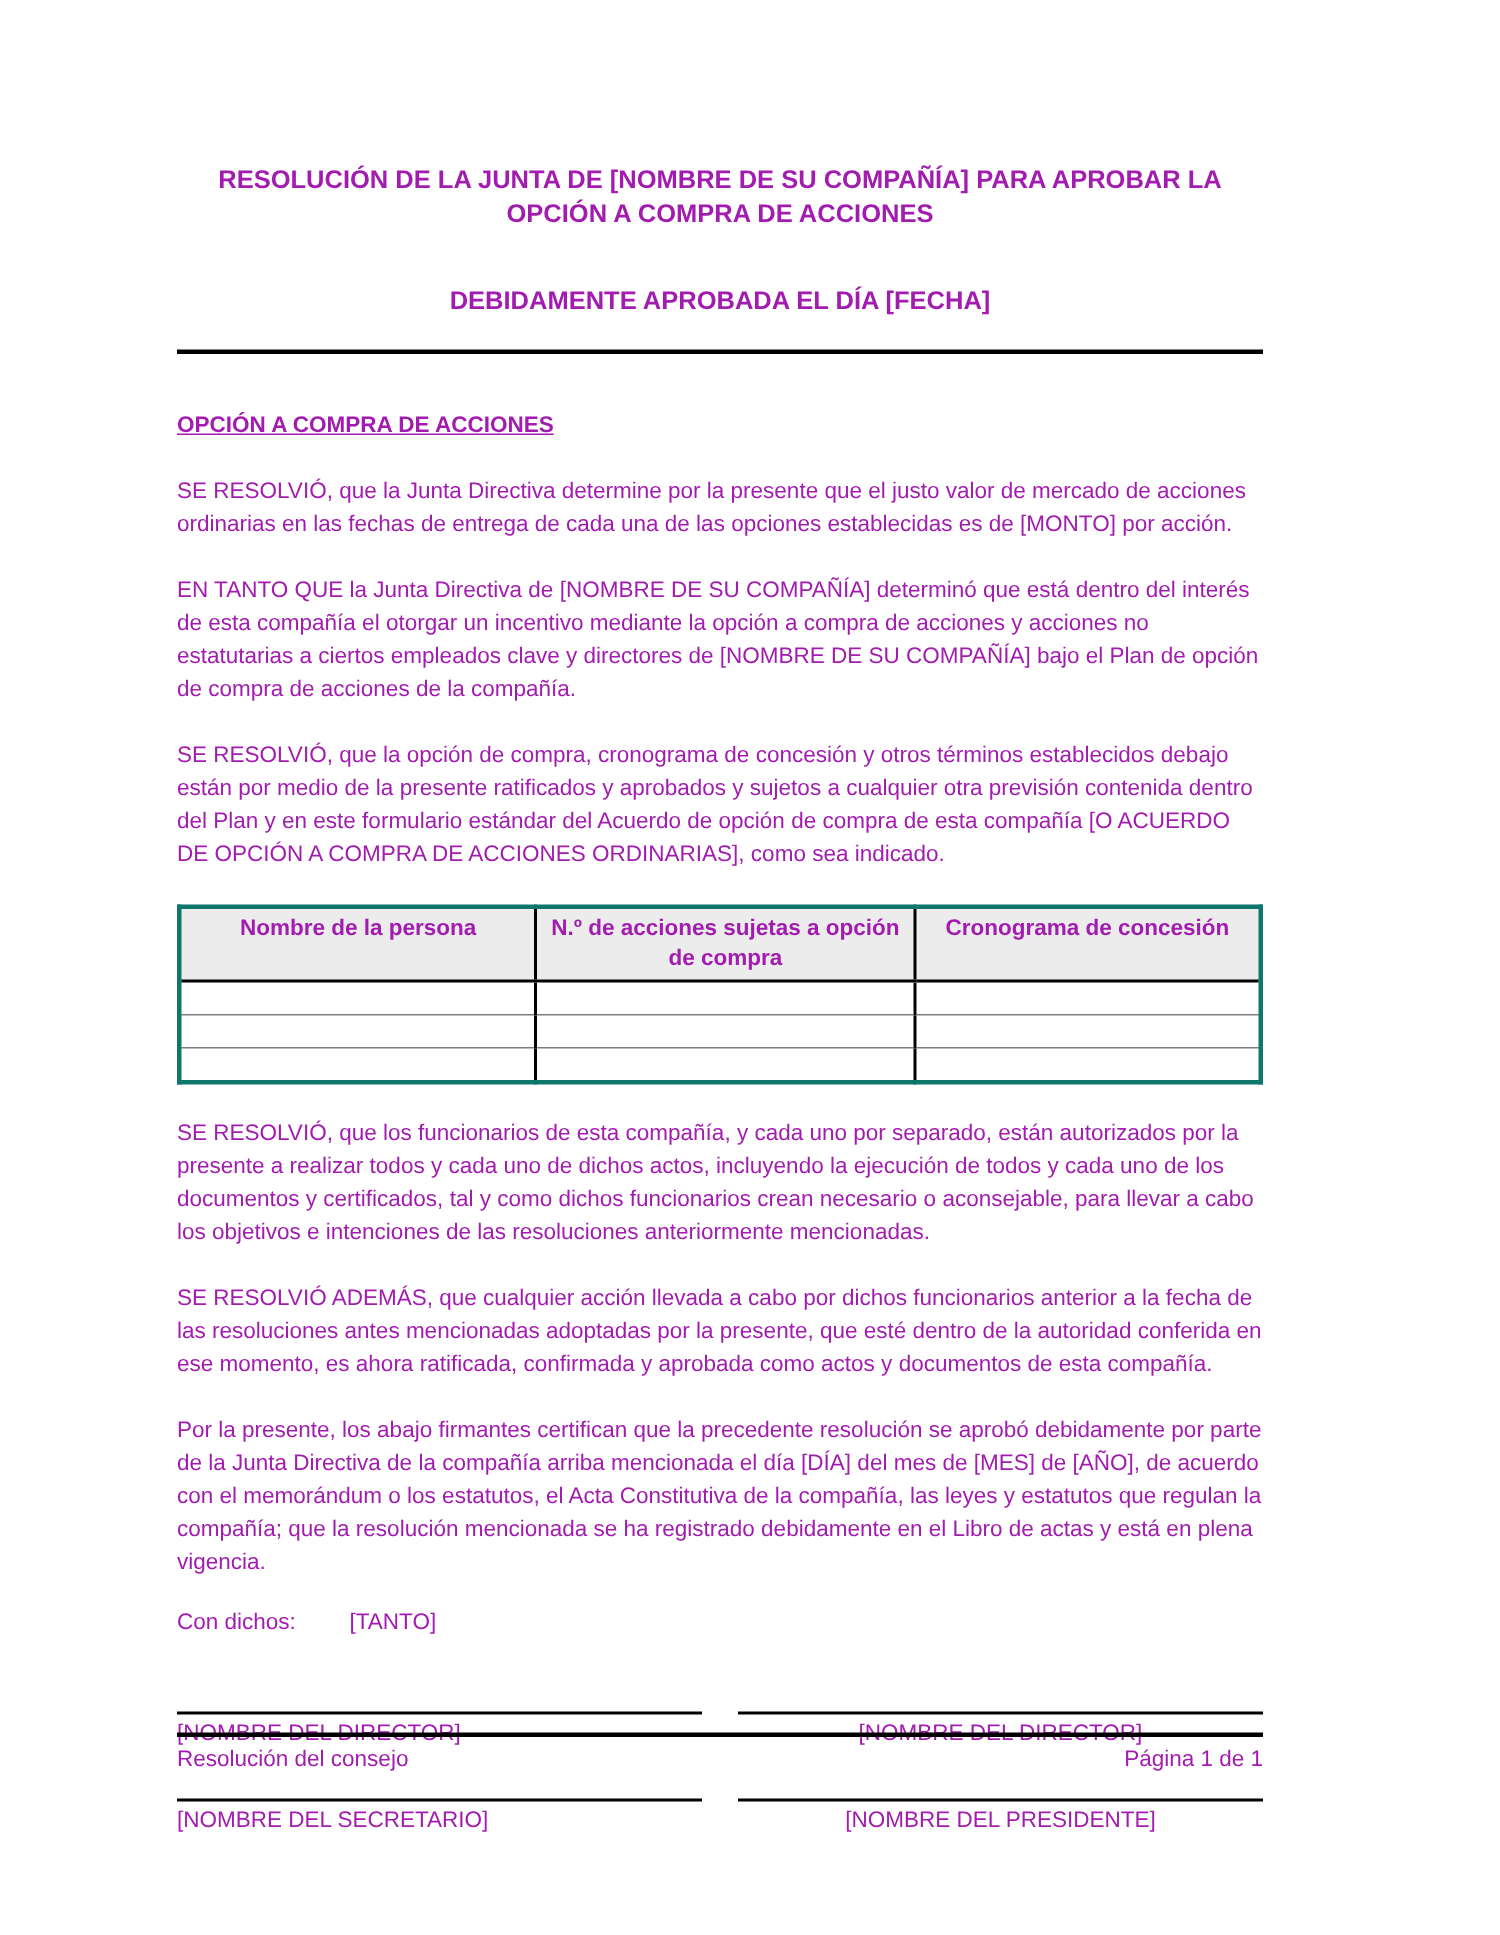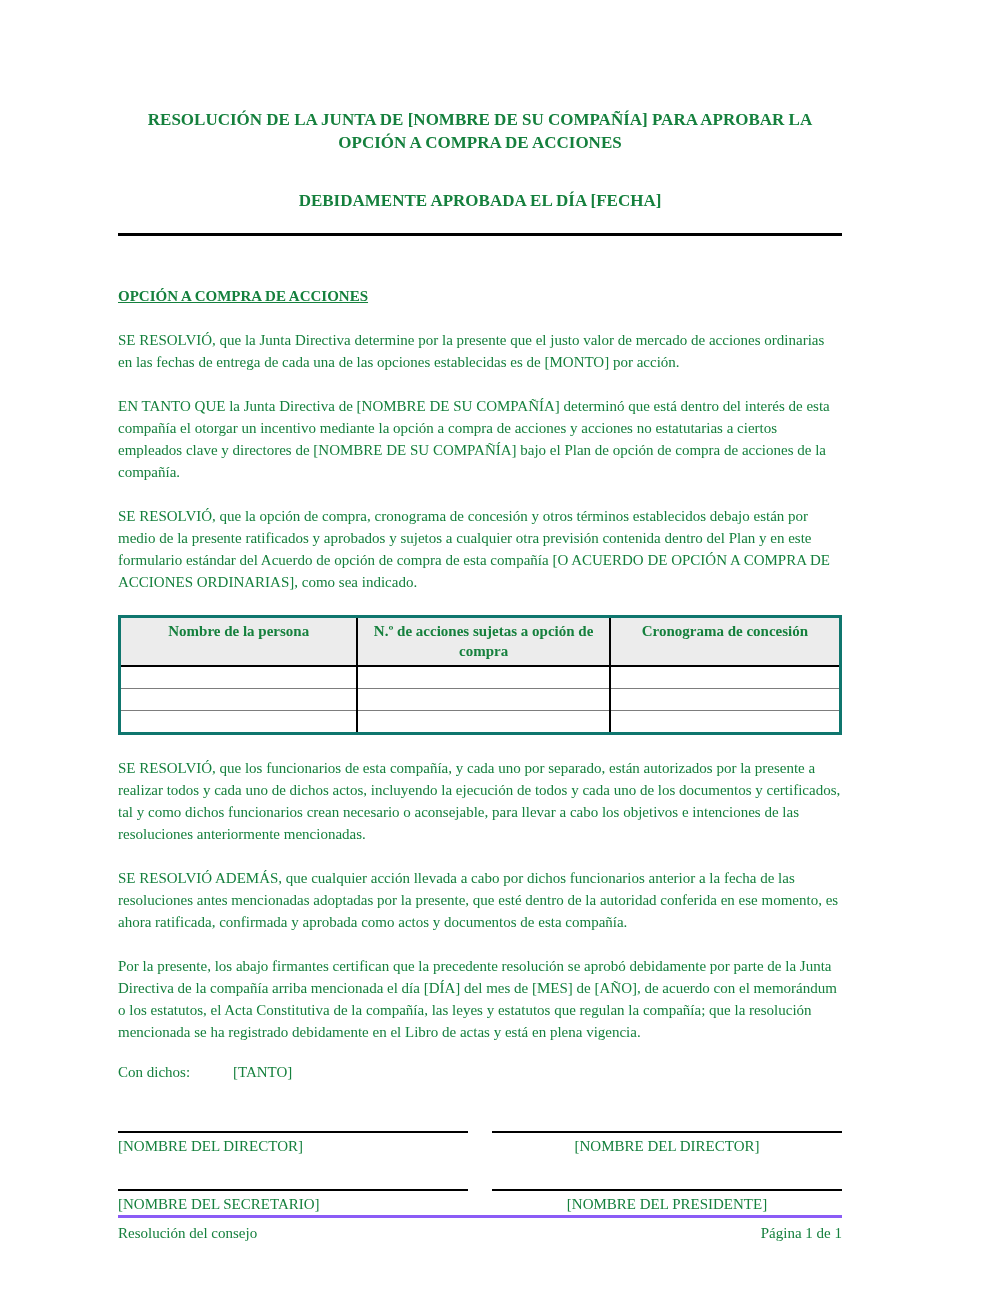--- a/index.html
+++ b/index.html
@@ -1,22 +1,22 @@
 <!DOCTYPE html>
 <html><head>
 <meta charset="utf-8">
 <style>
   html, body { margin: 0; padding: 0; background: #ffffff; }
   .page {
     position: relative;
     width: 960px;
     height: 1290px;
     background: #ffffff;
-    color: #15803d;
-    font-family: Liberation Serif, serif;
+    color: #a21caf;
+    font-family: Liberation Sans, sans-serif;
     font-size: 15px;
     overflow: hidden;
   }
   .content {
     padding: 108px 118px 0 118px;
   }
   .title {
     text-align: center;
     font-weight: bold;
     font-size: 17px;
@@ -28,21 +28,21 @@
     font-size: 17px;
     line-height: 23px;
     margin-top: 35px;
   }
   .title-rule {
     border: none;
     border-top: 3px solid #000000;
     margin: 21px 0 0 0;
   }
   .section-heading {
-    margin-top: 49px;
+    margin-top: 37px;
     font-weight: bold;
     text-decoration: underline;
     line-height: 22px;
   }
   .para {
     margin: 22px 0 0 0;
     line-height: 22px;
     text-align: left;
   }
   table.options-table {
@@ -92,22 +92,22 @@
   }
   .sig-label {
     margin-top: 3px;
     line-height: 20px;
   }
   .sig-col.right .sig-label { text-align: center; }
   .footer {
     position: absolute;
     left: 118px;
     right: 118px;
-    top: 1215px;
-    border-top: 3px solid #8b5cf6;
+    top: 1155px;
+    border-top: 3px solid #000000;
   }
   .footer-row {
     display: flex;
     justify-content: space-between;
     padding-top: 5px;
     line-height: 20px;
   }
 </style>
 </head>
 <body>

